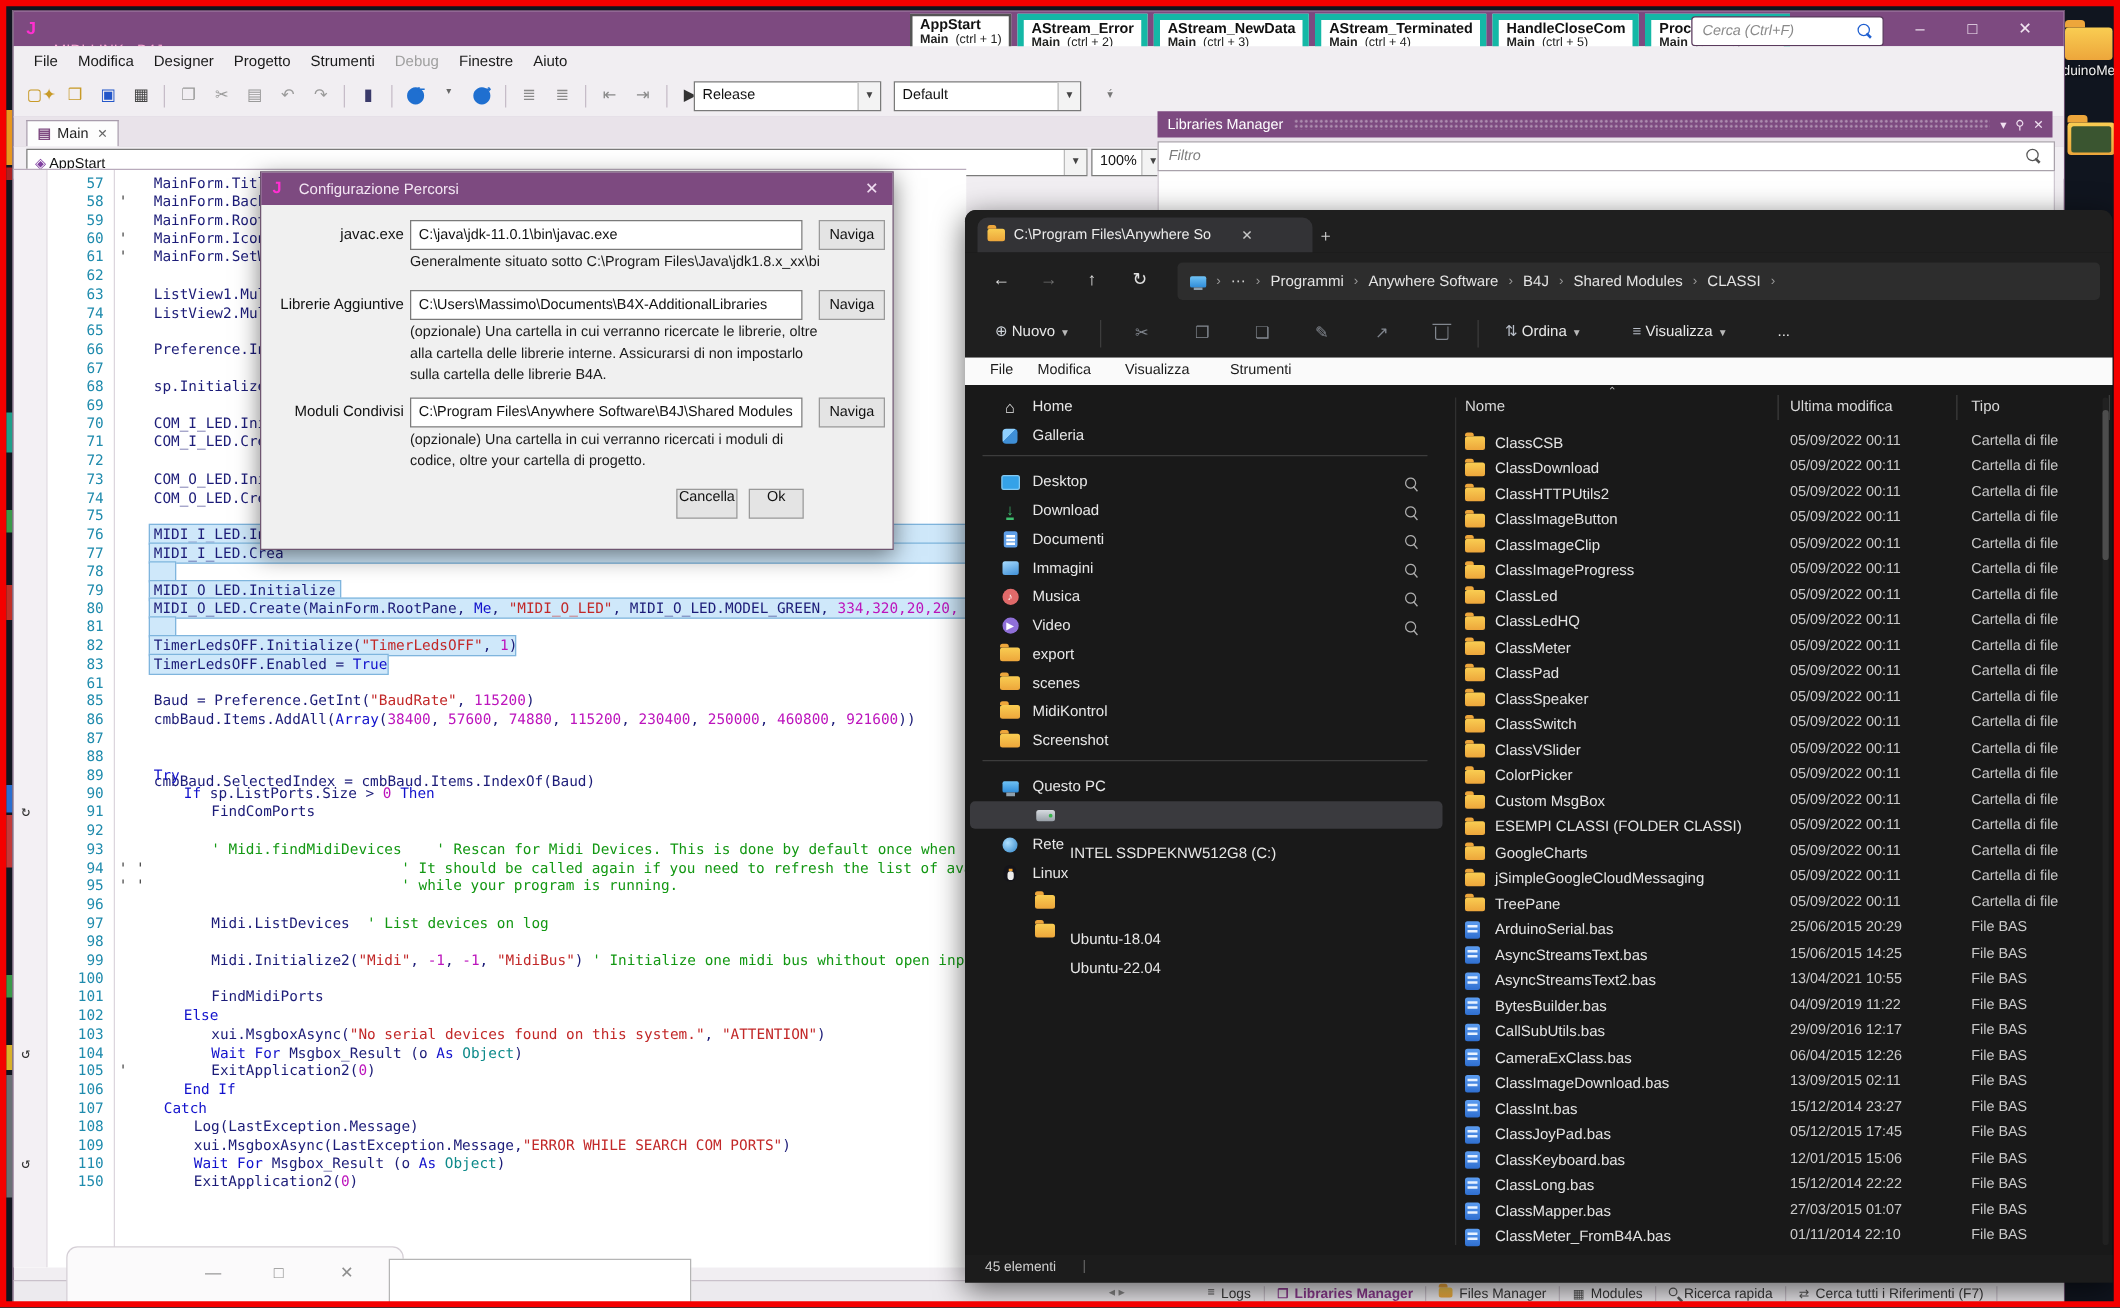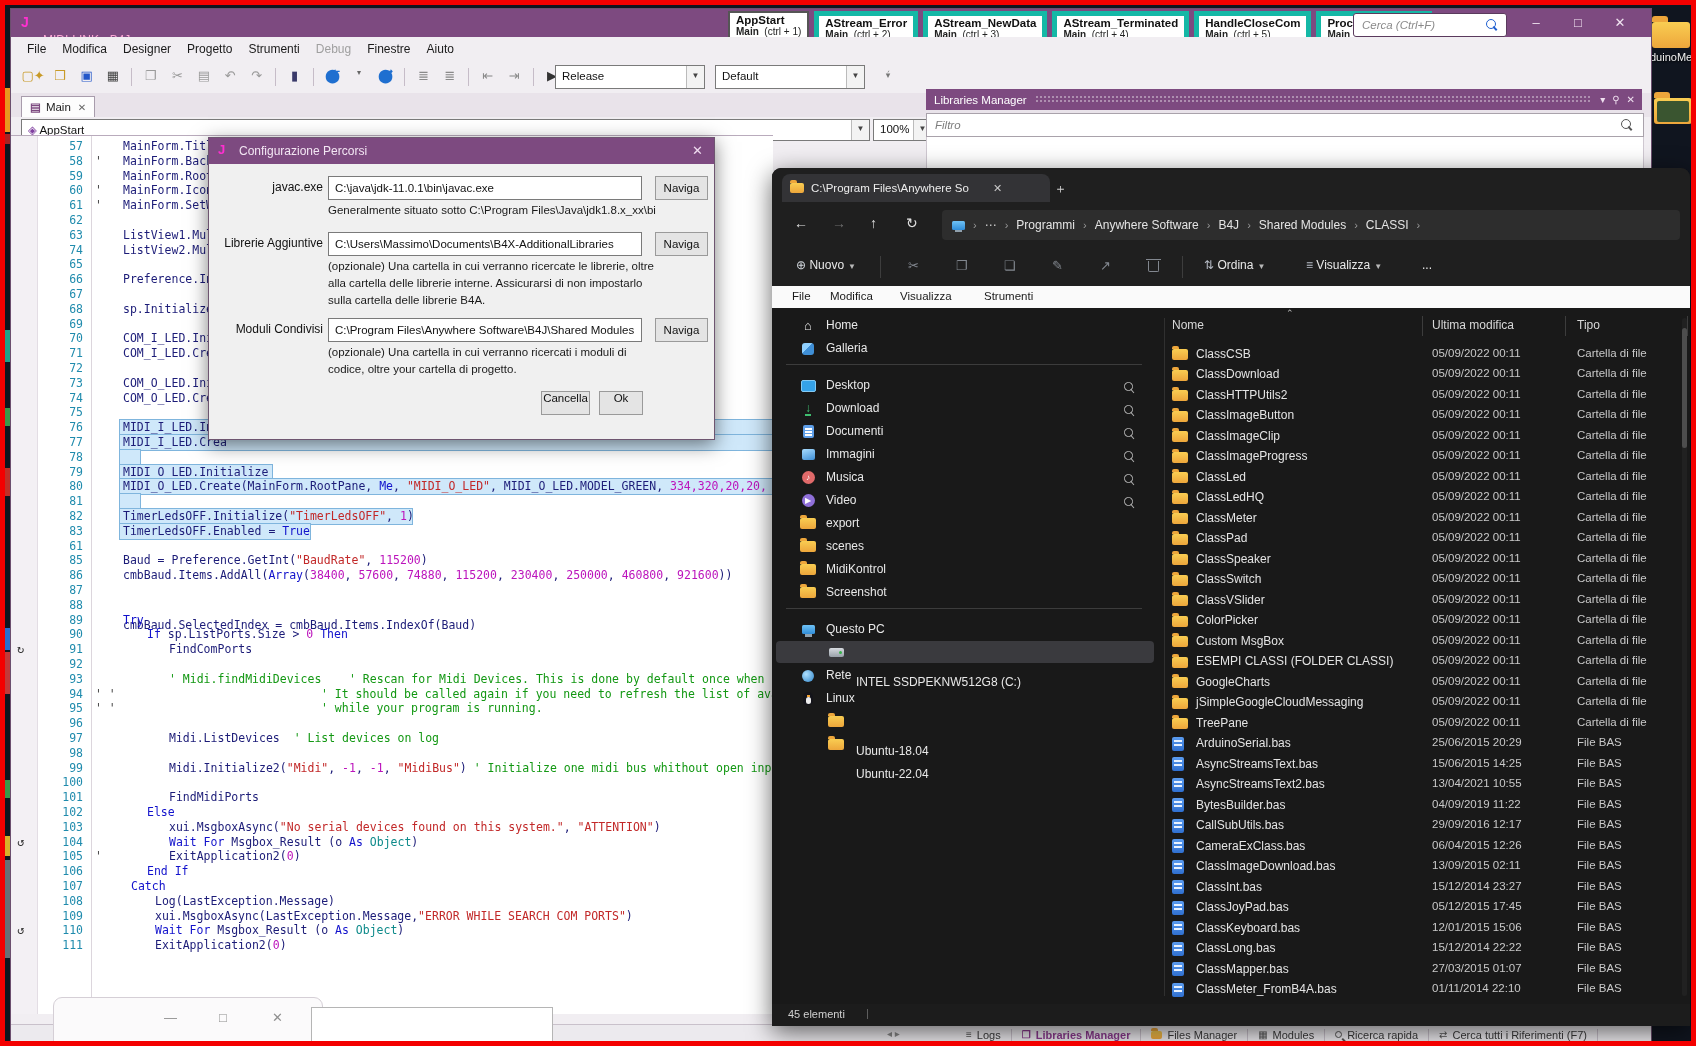--- a/index.html
+++ b/index.html
@@ -347,21 +347,21 @@
         <div class="cline" style="top: 654.2px;"><span class="lnum">101</span><span class="lcode" style="left: 158px;"><span class="cd">FindMidiPorts</span></span></div>
         <div class="cline" style="top: 669px;"><span class="lnum">102</span><span class="lcode" style="left: 136px;"><span class="ck">Else</span></span></div>
         <div class="cline" style="top: 683.8px;"><span class="lnum">103</span><span class="lcode" style="left: 158px;"><span class="cd">xui.MsgboxAsync(</span><span class="cs">"No serial devices found on this system."</span><span class="cd">, </span><span class="cs">"ATTENTION"</span><span class="cd">)</span></span></div>
         <div class="cline" style="top: 698.6px;"><span class="gico">↺</span><span class="lnum">104</span><span class="lcode" style="left: 158px;"><span class="ck">Wait For</span><span class="cd"> Msgbox_Result (o </span><span class="ck">As</span><span class="cd"> </span><span class="ct">Object</span><span class="cd">)</span></span></div>
         <div class="cline" style="top: 713.4px;"><span class="lnum">105</span><span class="lmark">'</span><span class="lcode" style="left: 158px;"><span class="cd">ExitApplication2(</span><span class="cn">0</span><span class="cd">)</span></span></div>
         <div class="cline" style="top: 728.2px;"><span class="lnum">106</span><span class="lcode" style="left: 136px;"><span class="ck">End If</span></span></div>
         <div class="cline" style="top: 743px;"><span class="lnum">107</span><span class="lcode" style="left: 120px;"><span class="ck">Catch</span></span></div>
         <div class="cline" style="top: 757.8px;"><span class="lnum">108</span><span class="lcode" style="left: 144px;"><span class="cd">Log(LastException.Message)</span></span></div>
         <div class="cline" style="top: 772.6px;"><span class="lnum">109</span><span class="lcode" style="left: 144px;"><span class="cd">xui.MsgboxAsync(LastException.Message,</span><span class="cs">"ERROR WHILE SEARCH COM PORTS"</span><span class="cd">)</span></span></div>
         <div class="cline" style="top: 787.4px;"><span class="gico">↺</span><span class="lnum">110</span><span class="lcode" style="left: 144px;"><span class="ck">Wait For</span><span class="cd"> Msgbox_Result (o </span><span class="ck">As</span><span class="cd"> </span><span class="ct">Object</span><span class="cd">)</span></span></div>
-        <div class="cline" style="top: 802.2px;"><span class="lnum">111</span><span class="lcode" style="left: 144px;"><span class="cd">ExitApplication2(</span><span class="cn">0</span><span class="cd">)</span></span></div>
+        <div class="cline" style="top: 802.2px;"><span class="lnum">150</span><span class="lcode" style="left: 144px;"><span class="cd">ExitApplication2(</span><span class="cn">0</span><span class="cd">)</span></span></div>
       </div>
 
     <div class="fragwin">
       <span style="left:110px;">—</span>
       <span style="left:165px;">□</span>
       <span style="left:218px;">✕</span>
     </div>
     <div class="whitebox"></div>
 
     <div class="bottombar">

